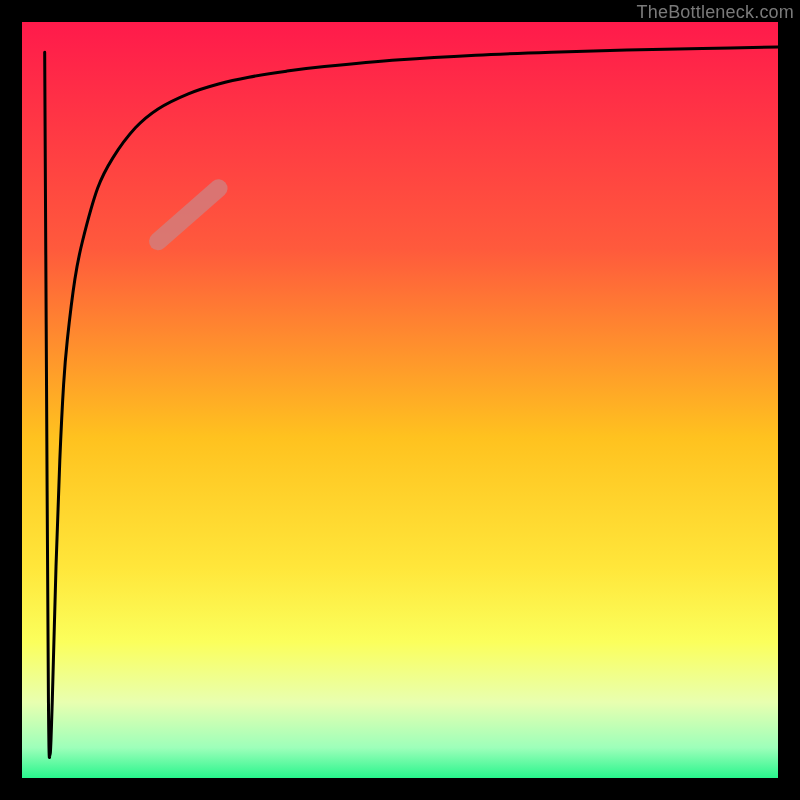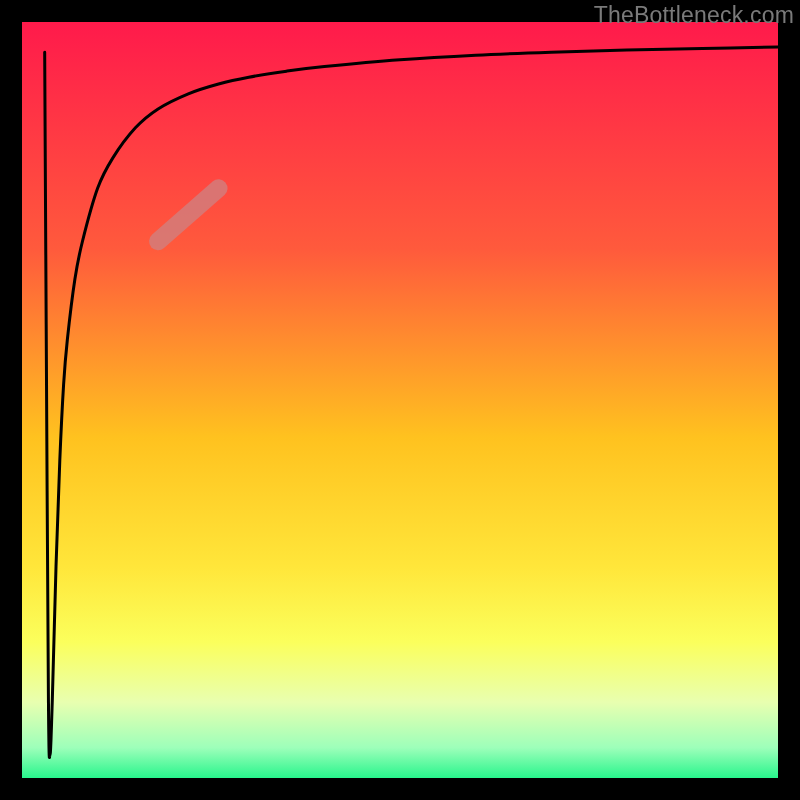--- a/index.html
+++ b/index.html
@@ -15,21 +15,21 @@
     position: relative;
     width: 800px;
     height: 800px;
     background: #ffffff;
   }
   .watermark {
     position: absolute;
     top: 2px;
     right: 6px;
     color: #7a7a7a;
-    font-size: 23px;
+    font-size: 18px;
     font-weight: 400;
     letter-spacing: 0.2px;
     z-index: 50;
     user-select: none;
   }
   svg.plot {
     position: absolute;
     left: 0;
     top: 0;
     width: 800px;

